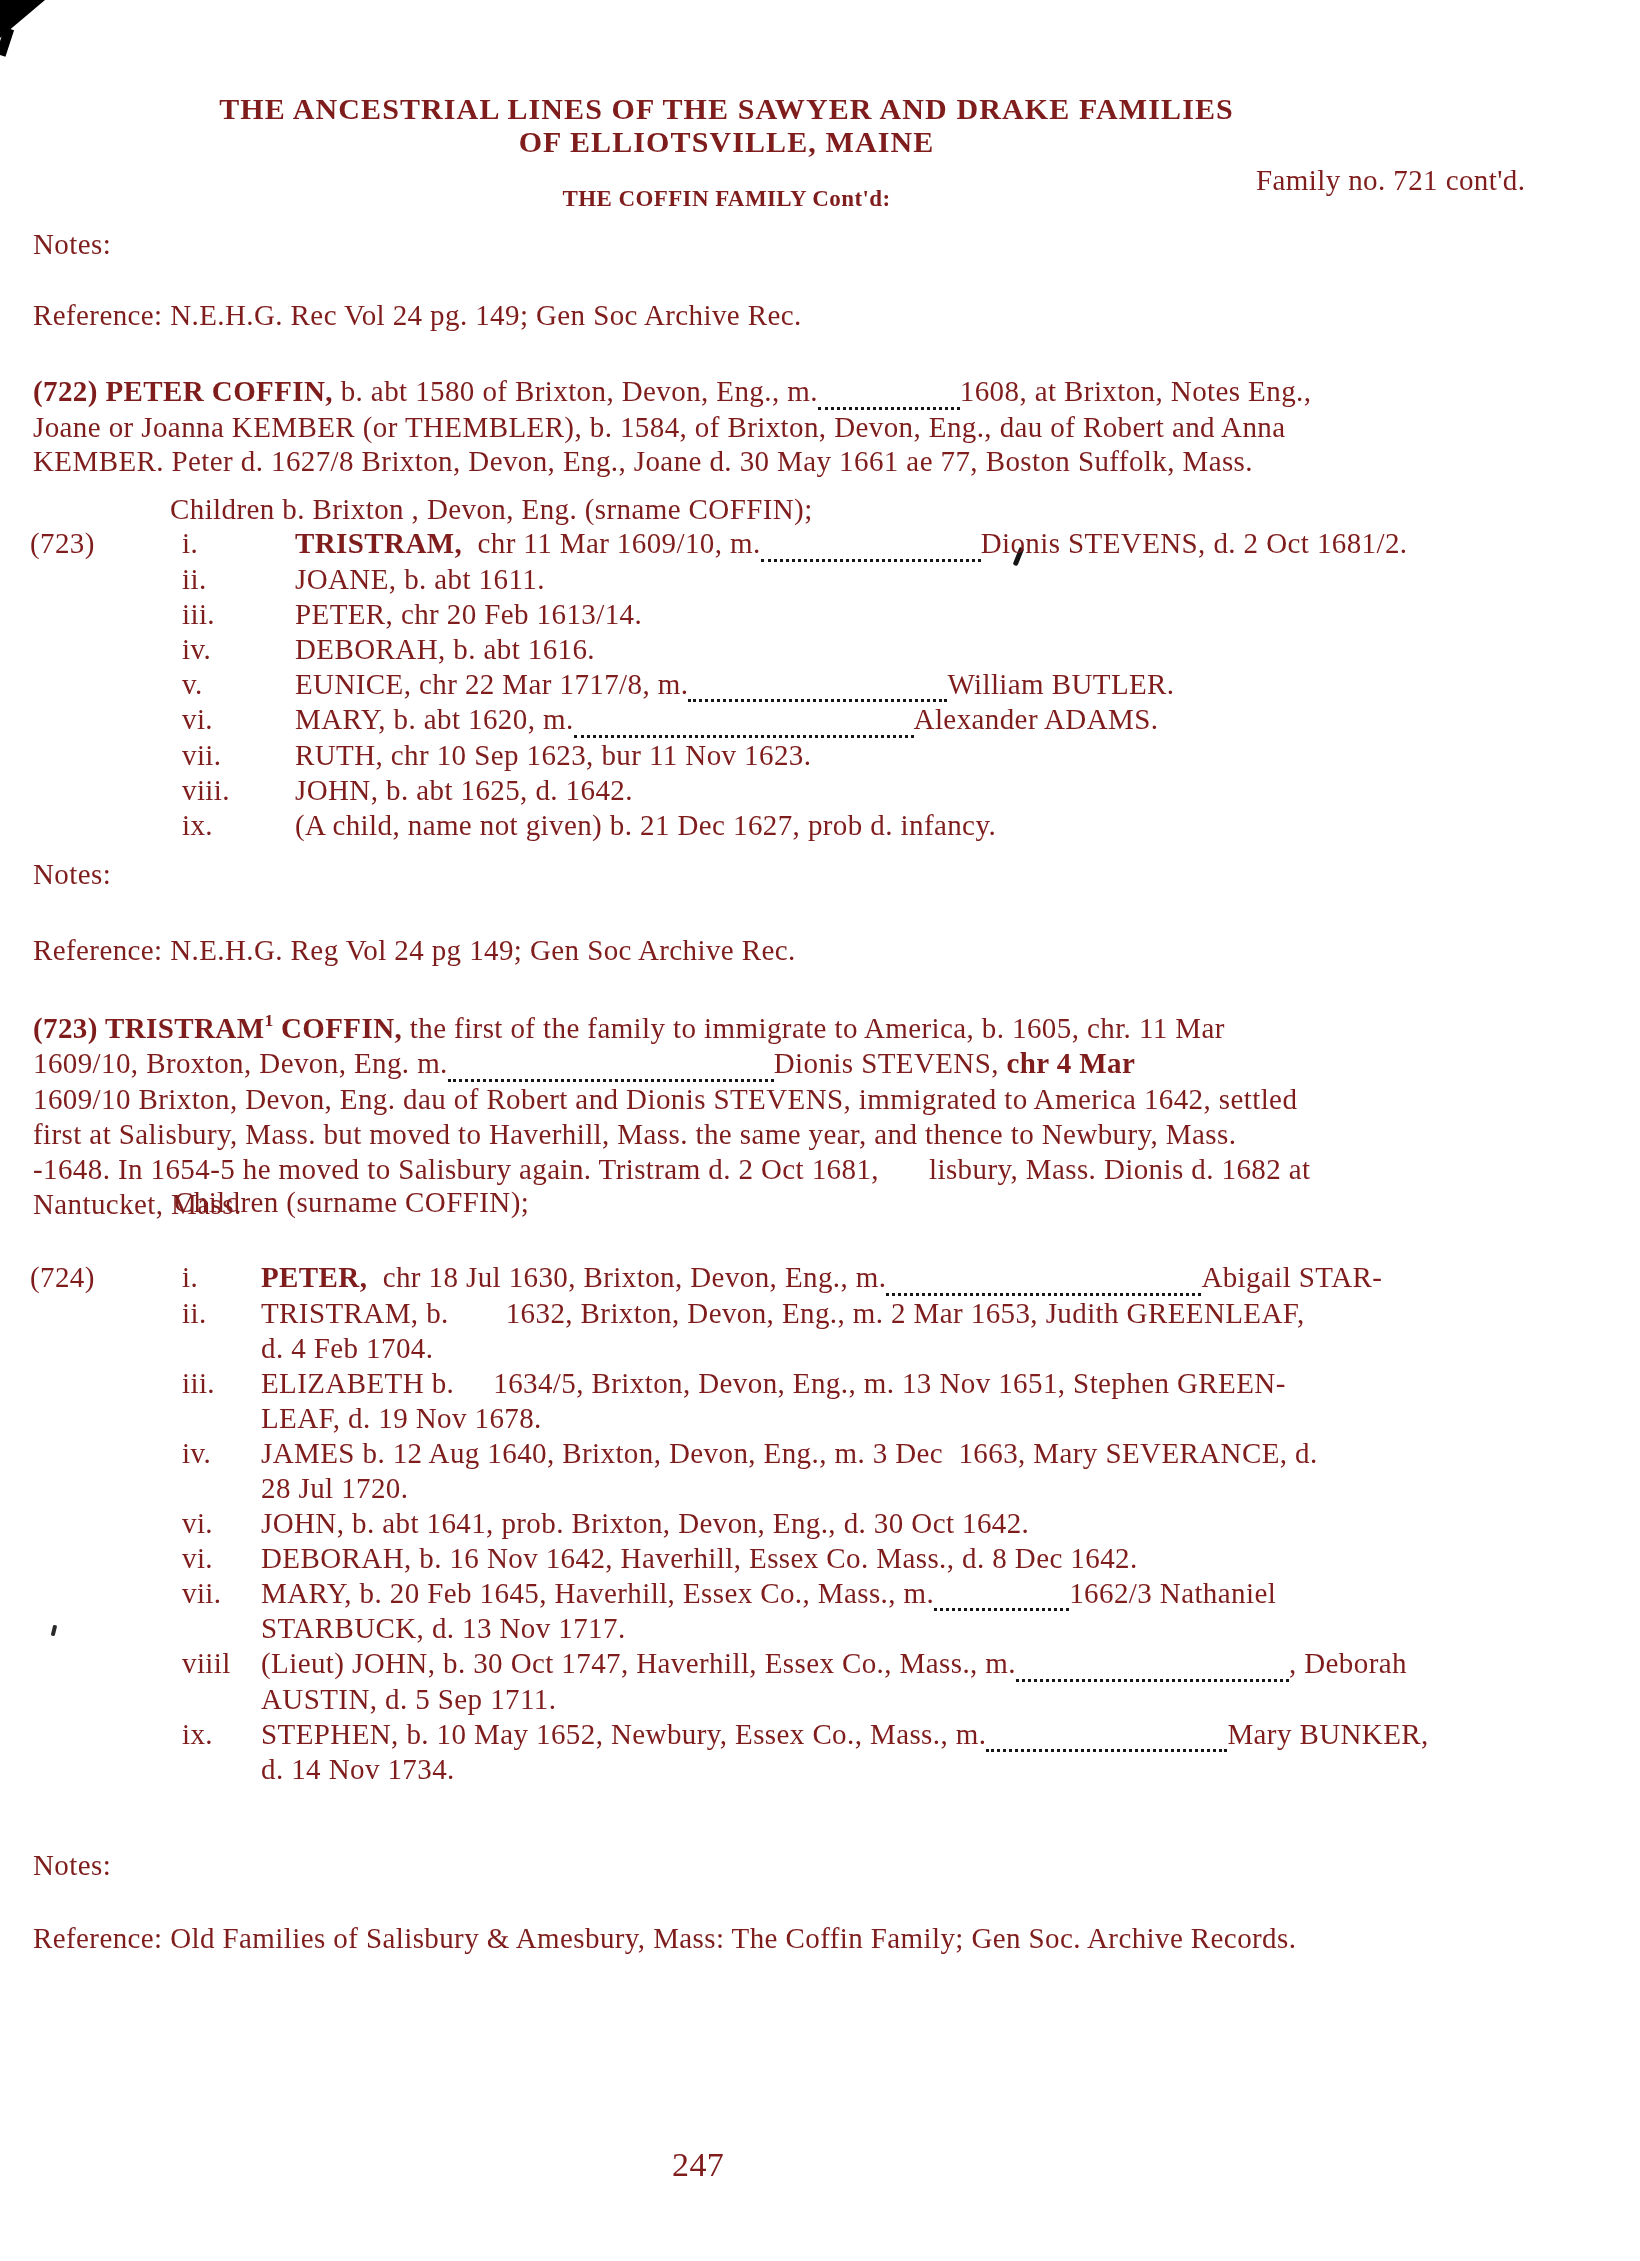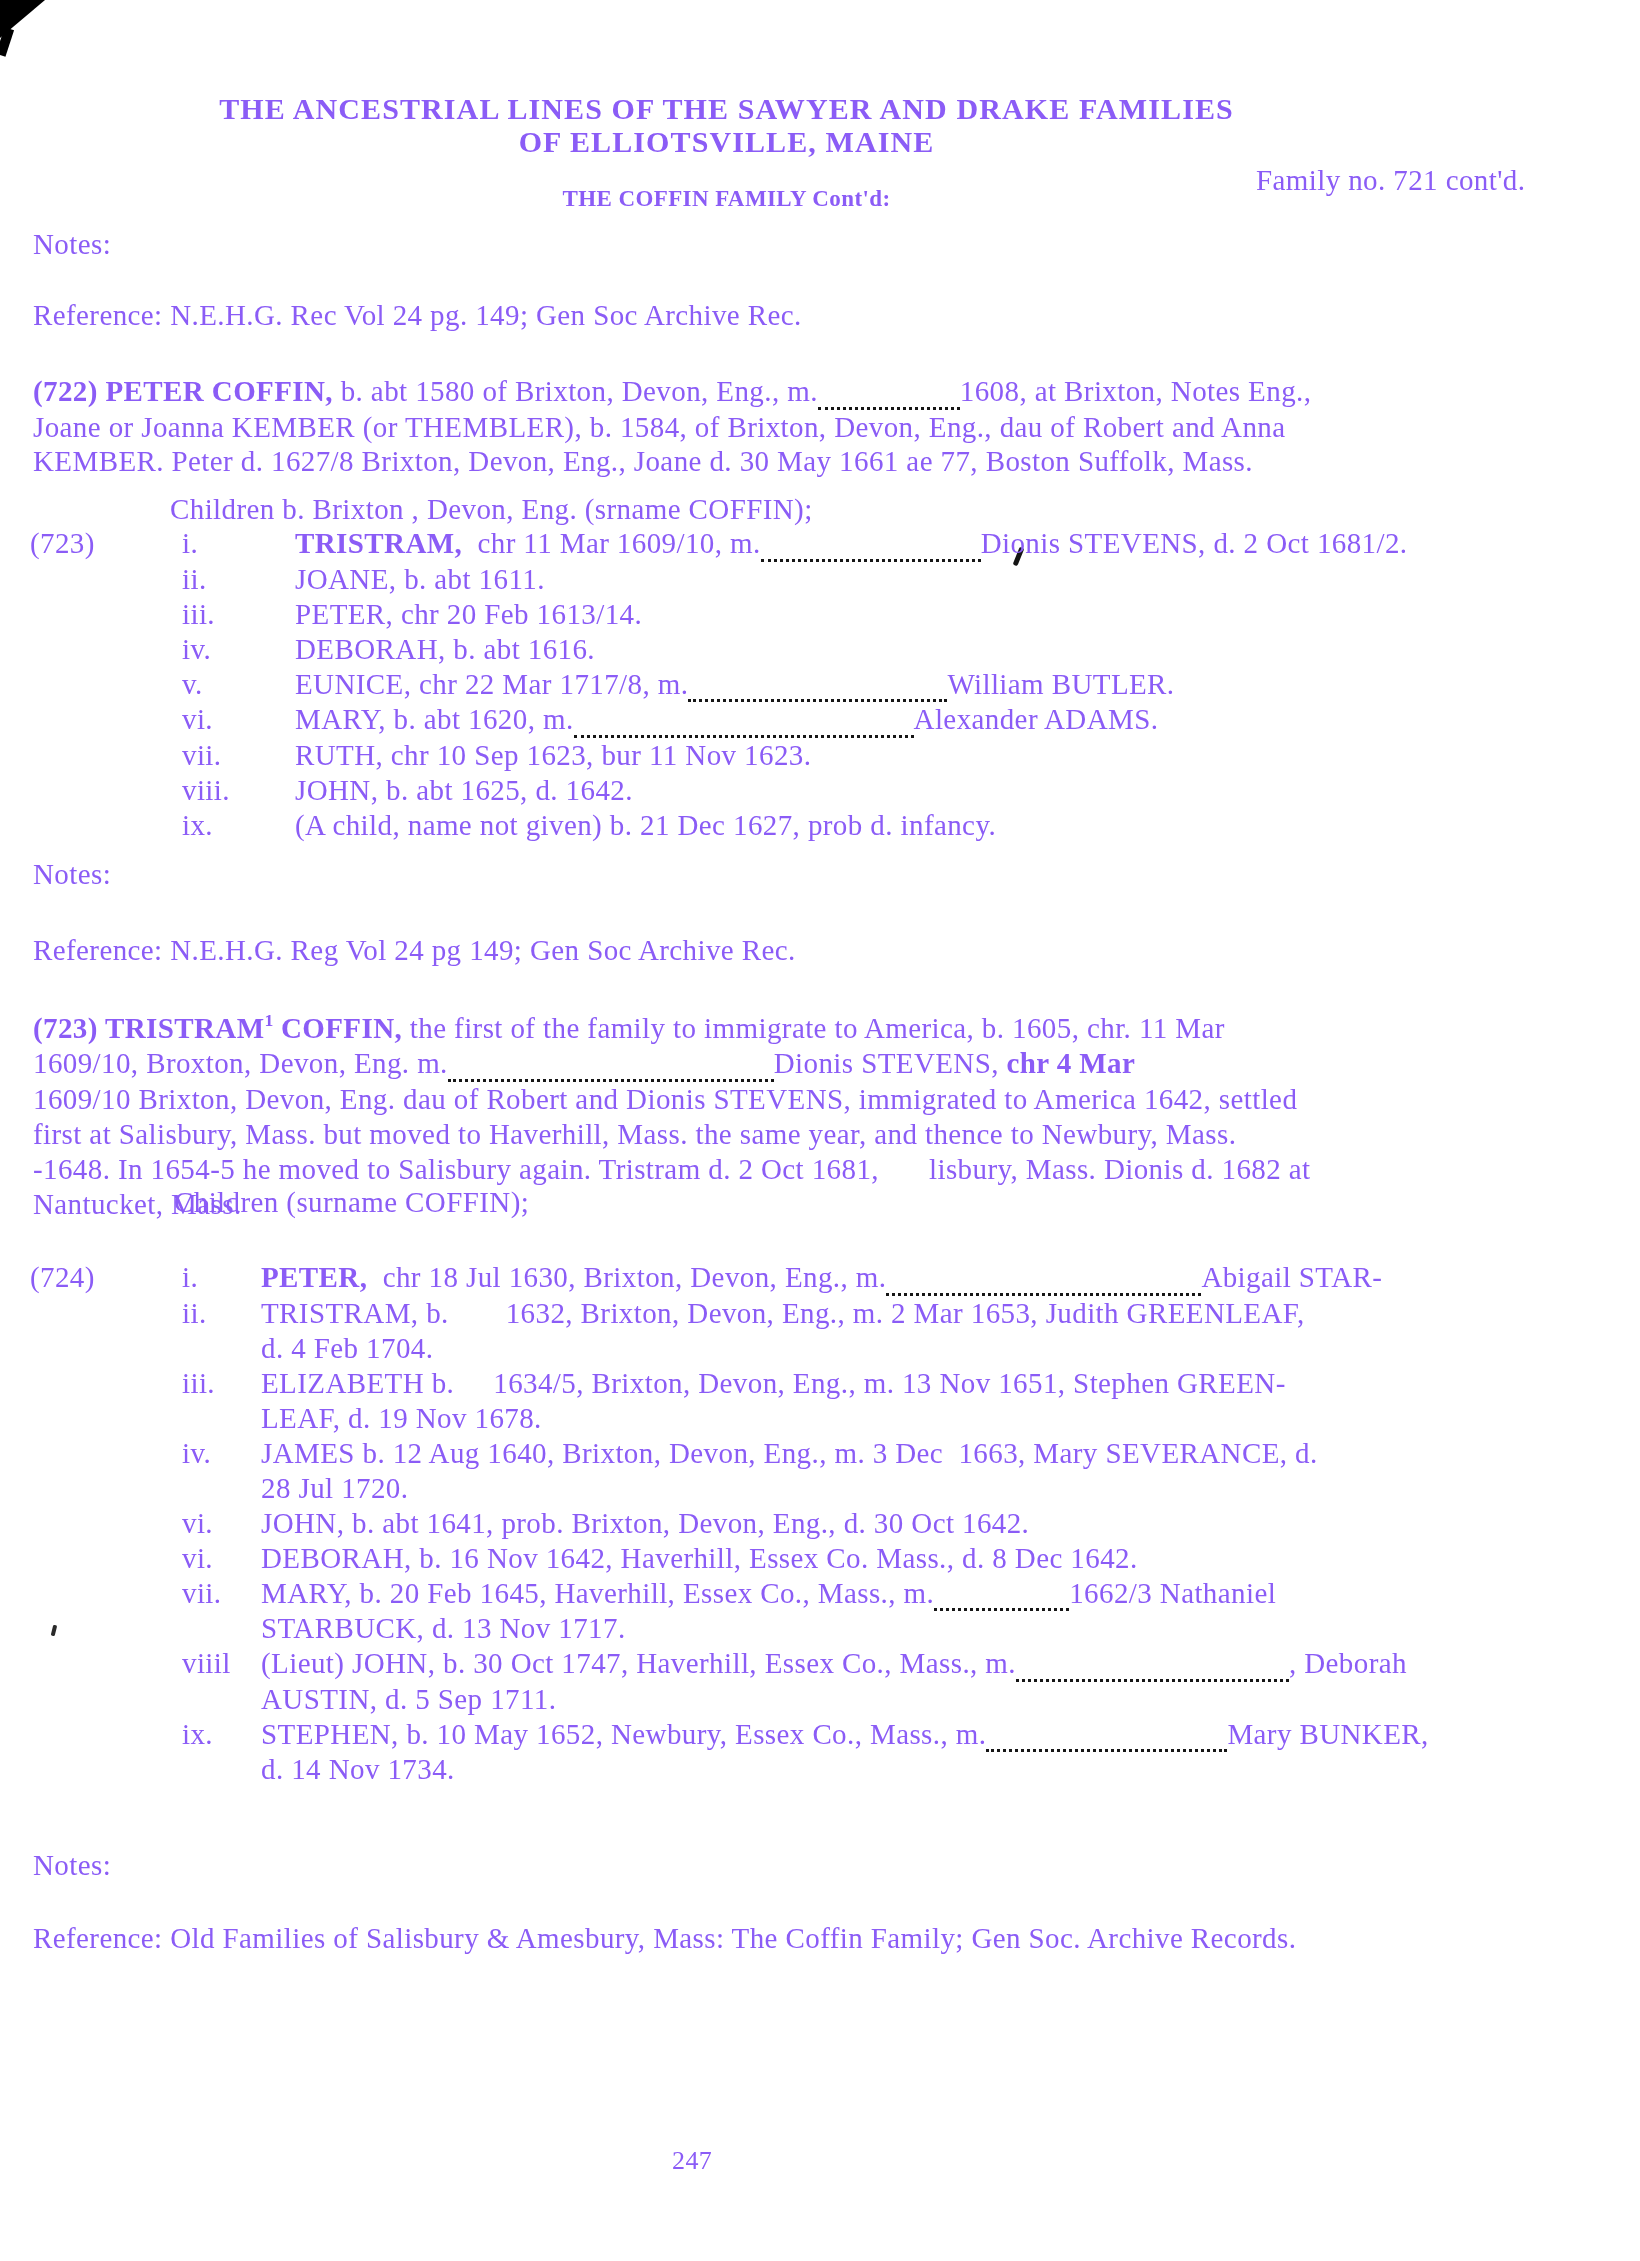--- a/index.html
+++ b/index.html
@@ -1,19 +1,19 @@
 <!DOCTYPE html>
 <html style="font-size:11.3px"><head>
 <meta charset="utf-8">
 <style>
   html,body{margin:0;padding:0;background:#e8e8e8;}
   .page{
     position:relative; width:1641px; height:2261px; background:#ffffff;
     font-family:"Liberation Serif","DejaVu Serif",serif;
-    color:#8b5cf6; font-size:29px; letter-spacing:0.4px; overflow:hidden;
+    color:#7f1d1d; font-size:29px; letter-spacing:0.4px; overflow:hidden;
   }
   .abs{position:absolute;}
   .line,.tl,.txt,.num,.ref{white-space:pre;}
   .b{font-weight:bold;}
   .sup{font-size:17.7px;vertical-align:12px;font-weight:bold;letter-spacing:0;}
   .blank{display:inline-block;border-bottom:3.5px dotted #161616;vertical-align:-8.5px;}
   .gap{display:inline-block;}
   .title-block{left:0;top:92px;width:1453px;text-align:center;font-weight:bold;font-size:30px;line-height:33px;letter-spacing:1.1px;}
   .family-no{left:1256px;top:164px;}
   .section-heading{left:0;top:186px;width:1453px;text-align:center;font-weight:bold;font-size:23px;}
@@ -28,21 +28,21 @@
   .ref-2{left:33px;top:934px;}
   .para-723{left:33px;top:1003px;line-height:35px;}
   .ch-head-724{left:174px;top:1186px;}
   .list-724{left:30px;top:1260px;line-height:35px;}
   .list-724 .ref{display:inline-block;width:144px;}
   .list-724 .num{display:inline-block;width:71px;}
   .lrow{display:flex;align-items:flex-start;gap:8px;}
   .lrow .txt{flex:1 1 auto;}
   .notes-3{left:33px;top:1849px;}
   .ref-3{left:33px;top:1922px;}
-  .page-number{left:672px;top:2146px;font-size:26px;}
+  .page-number{left:672px;top:2146px;font-size:34px;}
   
   .corner-artifact{top:0;left:0;width:0;height:0;border-top:38px solid #000;border-right:45px solid transparent;}
   .corner-artifact2{top:28px;left:0;width:10px;height:28px;background:#000;transform:rotate(18deg);}
   .tick-artifact{left:1016px;top:547px;width:5px;height:19px;background:#141414;border-radius:2.1px;transform:rotate(22deg);}
   .speck-artifact{left:52px;top:1625px;width:3.5px;height:10.6px;background:#2a2a2a;border-radius:1.4px;transform:rotate(14deg);}
 </style>
 </head>
 <body>
 
 <div class="page">

